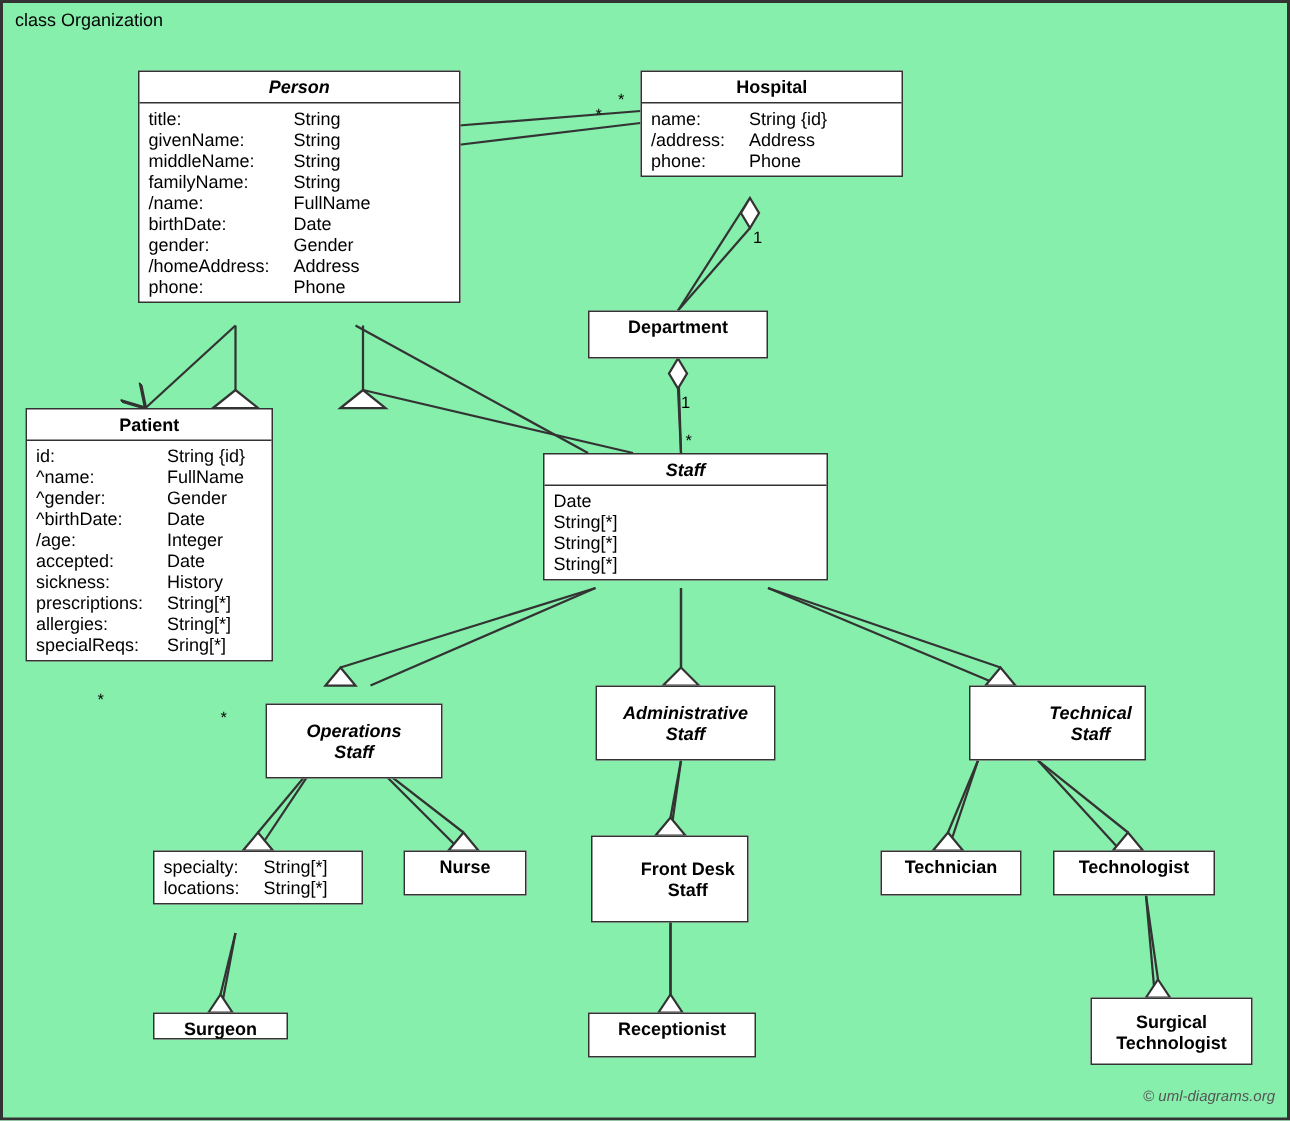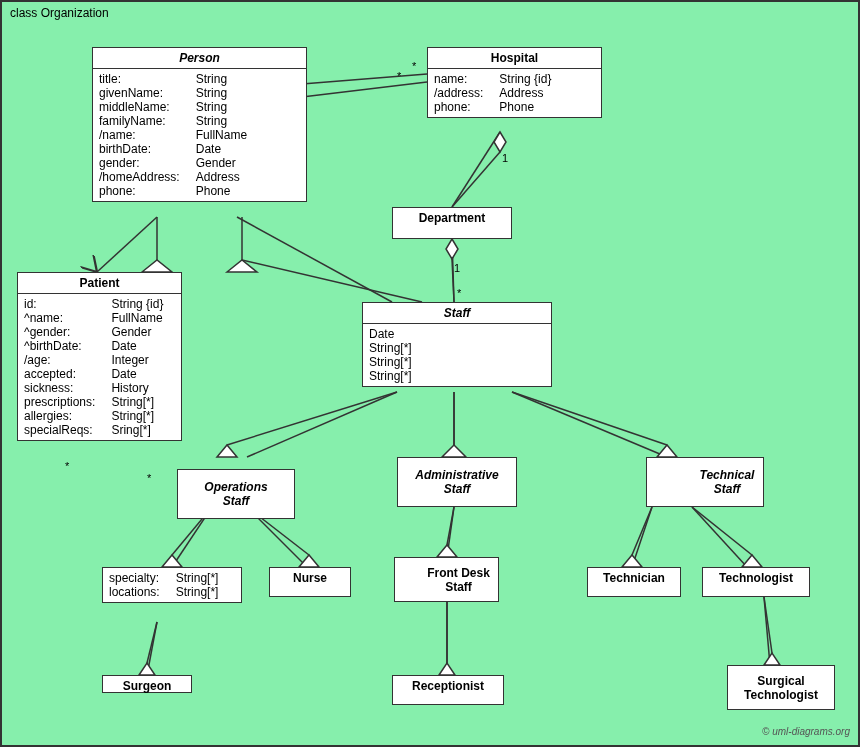--- a/index.html
+++ b/index.html
@@ -252,21 +252,21 @@
       <div class="col-right">
         String[*]<br>String[*]
       </div>
     </div>
   </div>
 
   <div class="uml-class" style="left:267px; top:565px; width:82px; height:30px;">
     <div class="class-header" style="border-bottom:none;">Nurse</div>
   </div>
 
-  <div class="uml-class" style="left:392px; top:555px; width:105px; height:45px; display:flex; flex-direction:column; justify-content:center; align-items:center;padding-left:24px;">
+  <div class="uml-class" style="left:392px; top:555px; width:105px; height:58px; display:flex; flex-direction:column; justify-content:center; align-items:center;padding-left:24px;">
     <div class="class-header" style="border-bottom:none; width:100%; text-align:center;">Front Desk<br>Staff</div>
   </div>
 
   <div class="uml-class" style="left:585px; top:565px; width:94px; height:30px;">
     <div class="class-header" style="border-bottom:none;">Technician</div>
   </div>
 
   <div class="uml-class" style="left:700px; top:565px; width:108px; height:30px;">
     <div class="class-header" style="border-bottom:none;">Technologist</div>
   </div>

